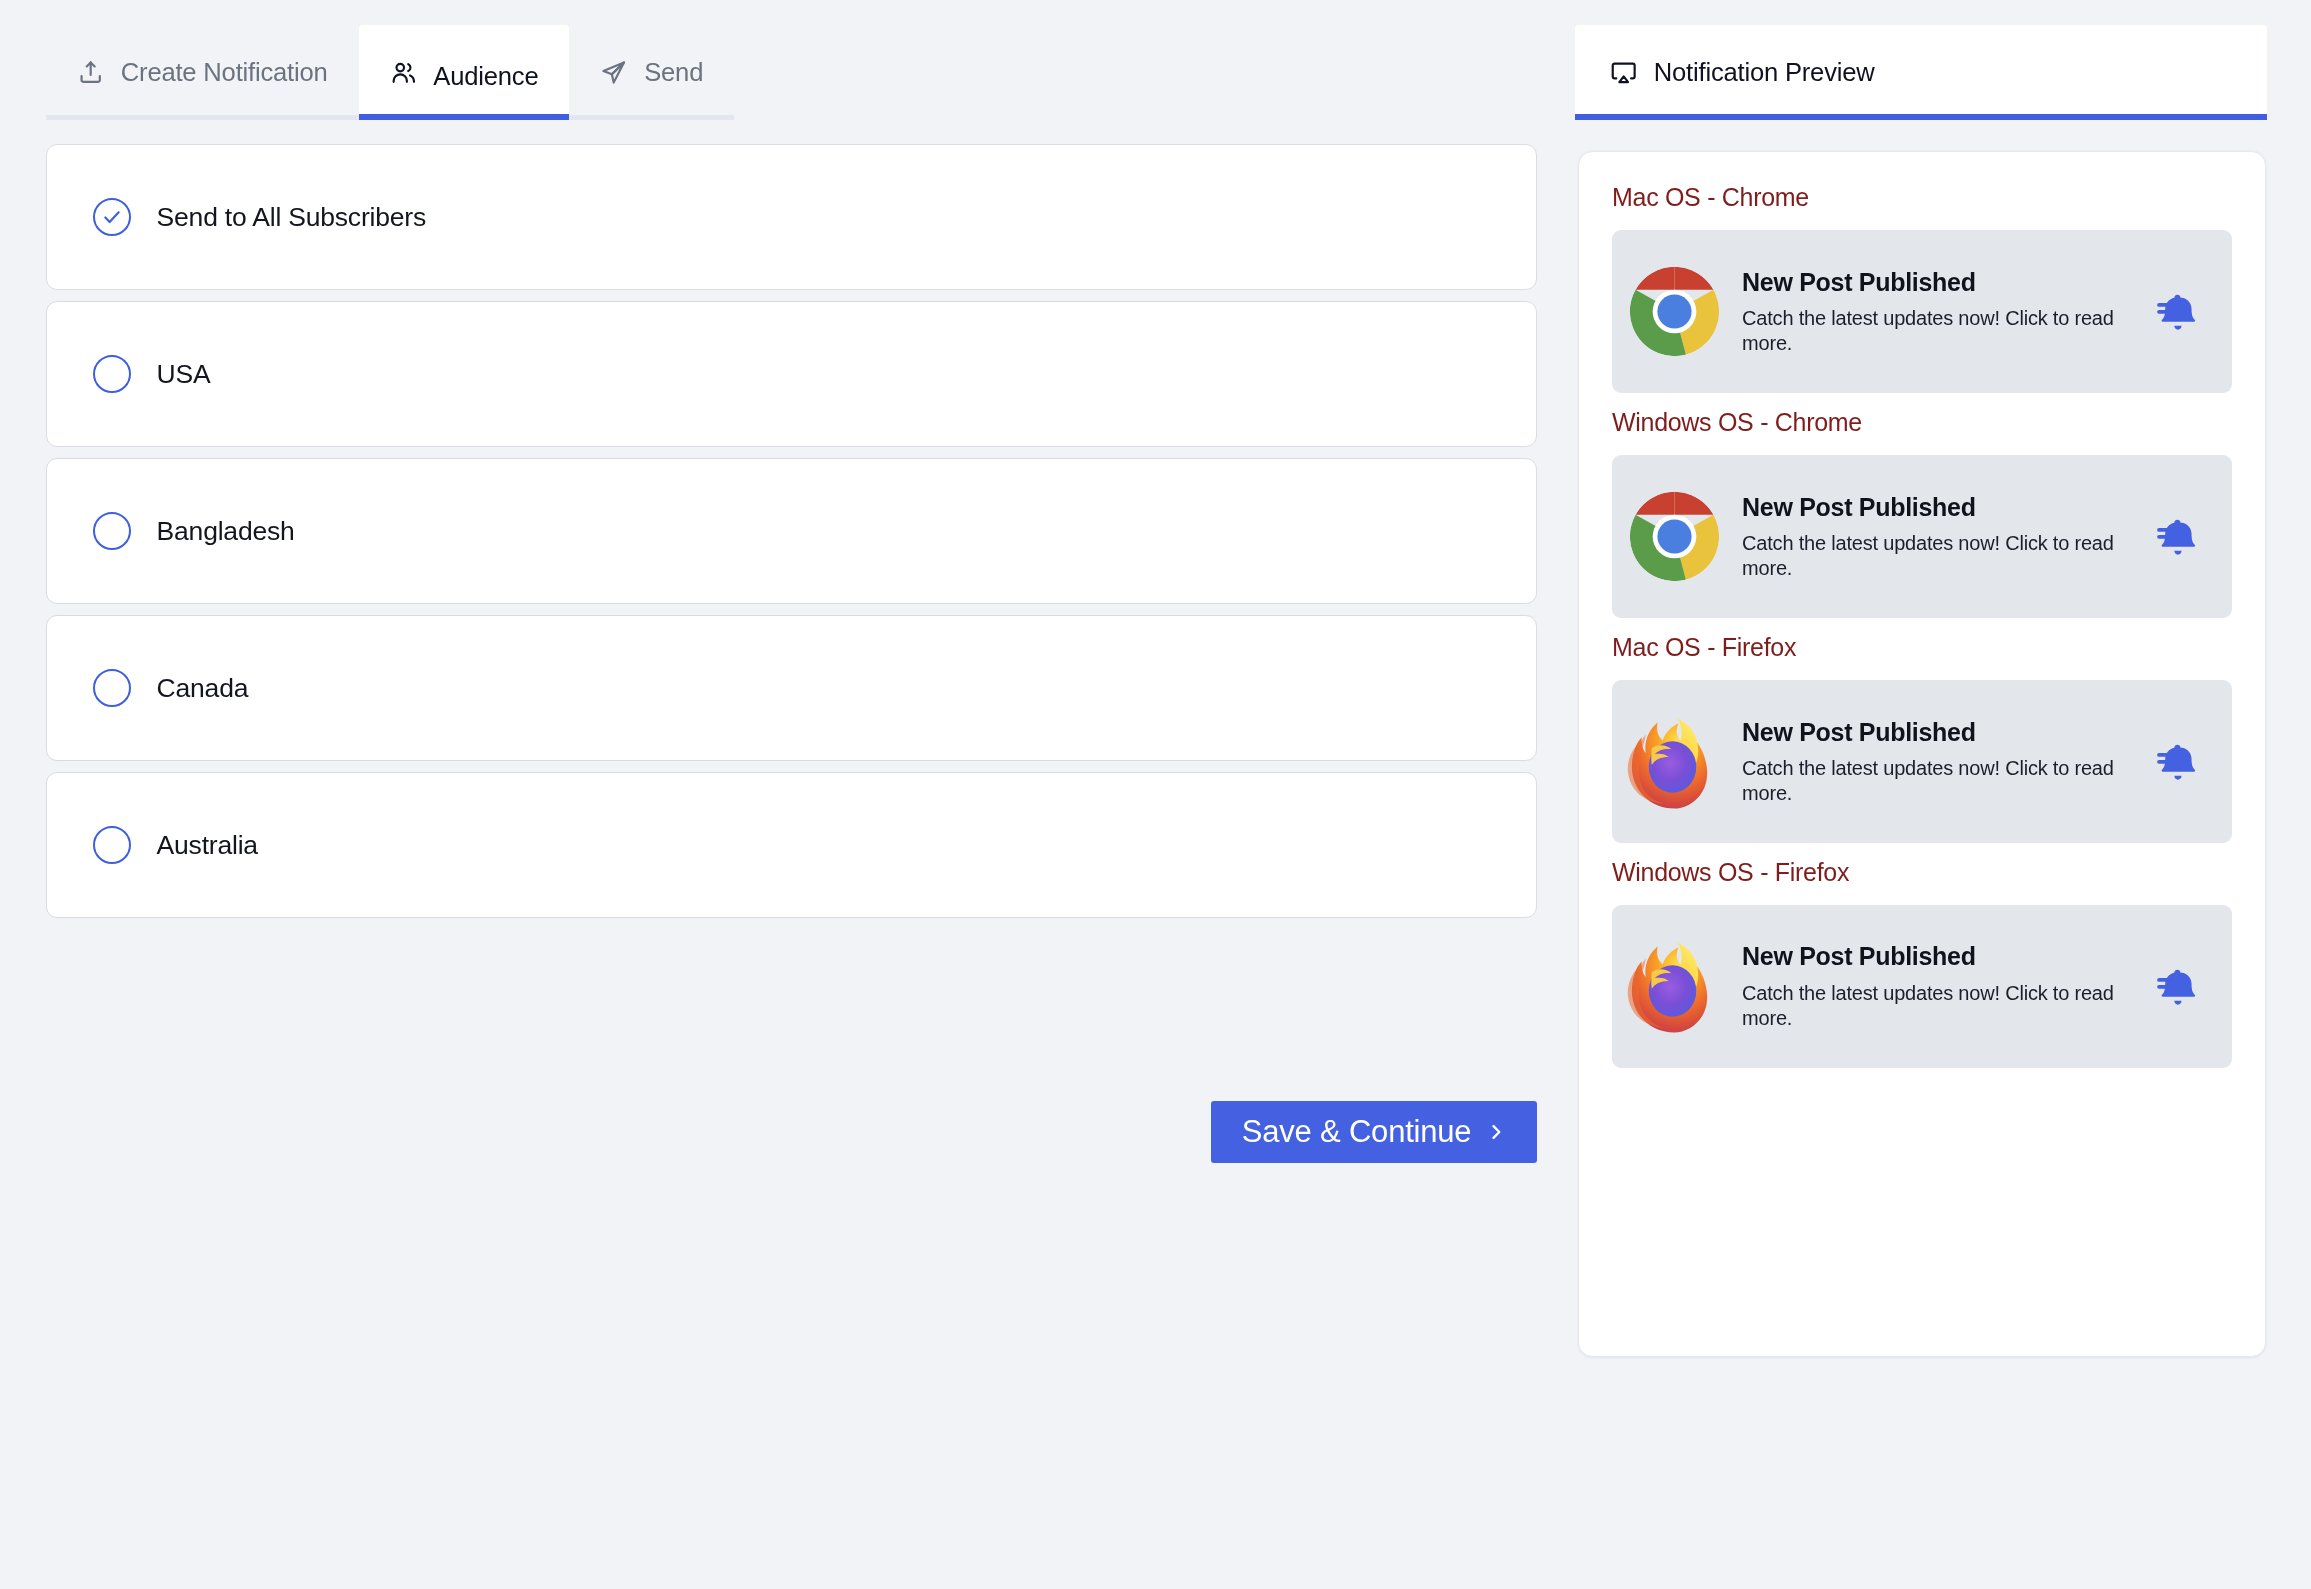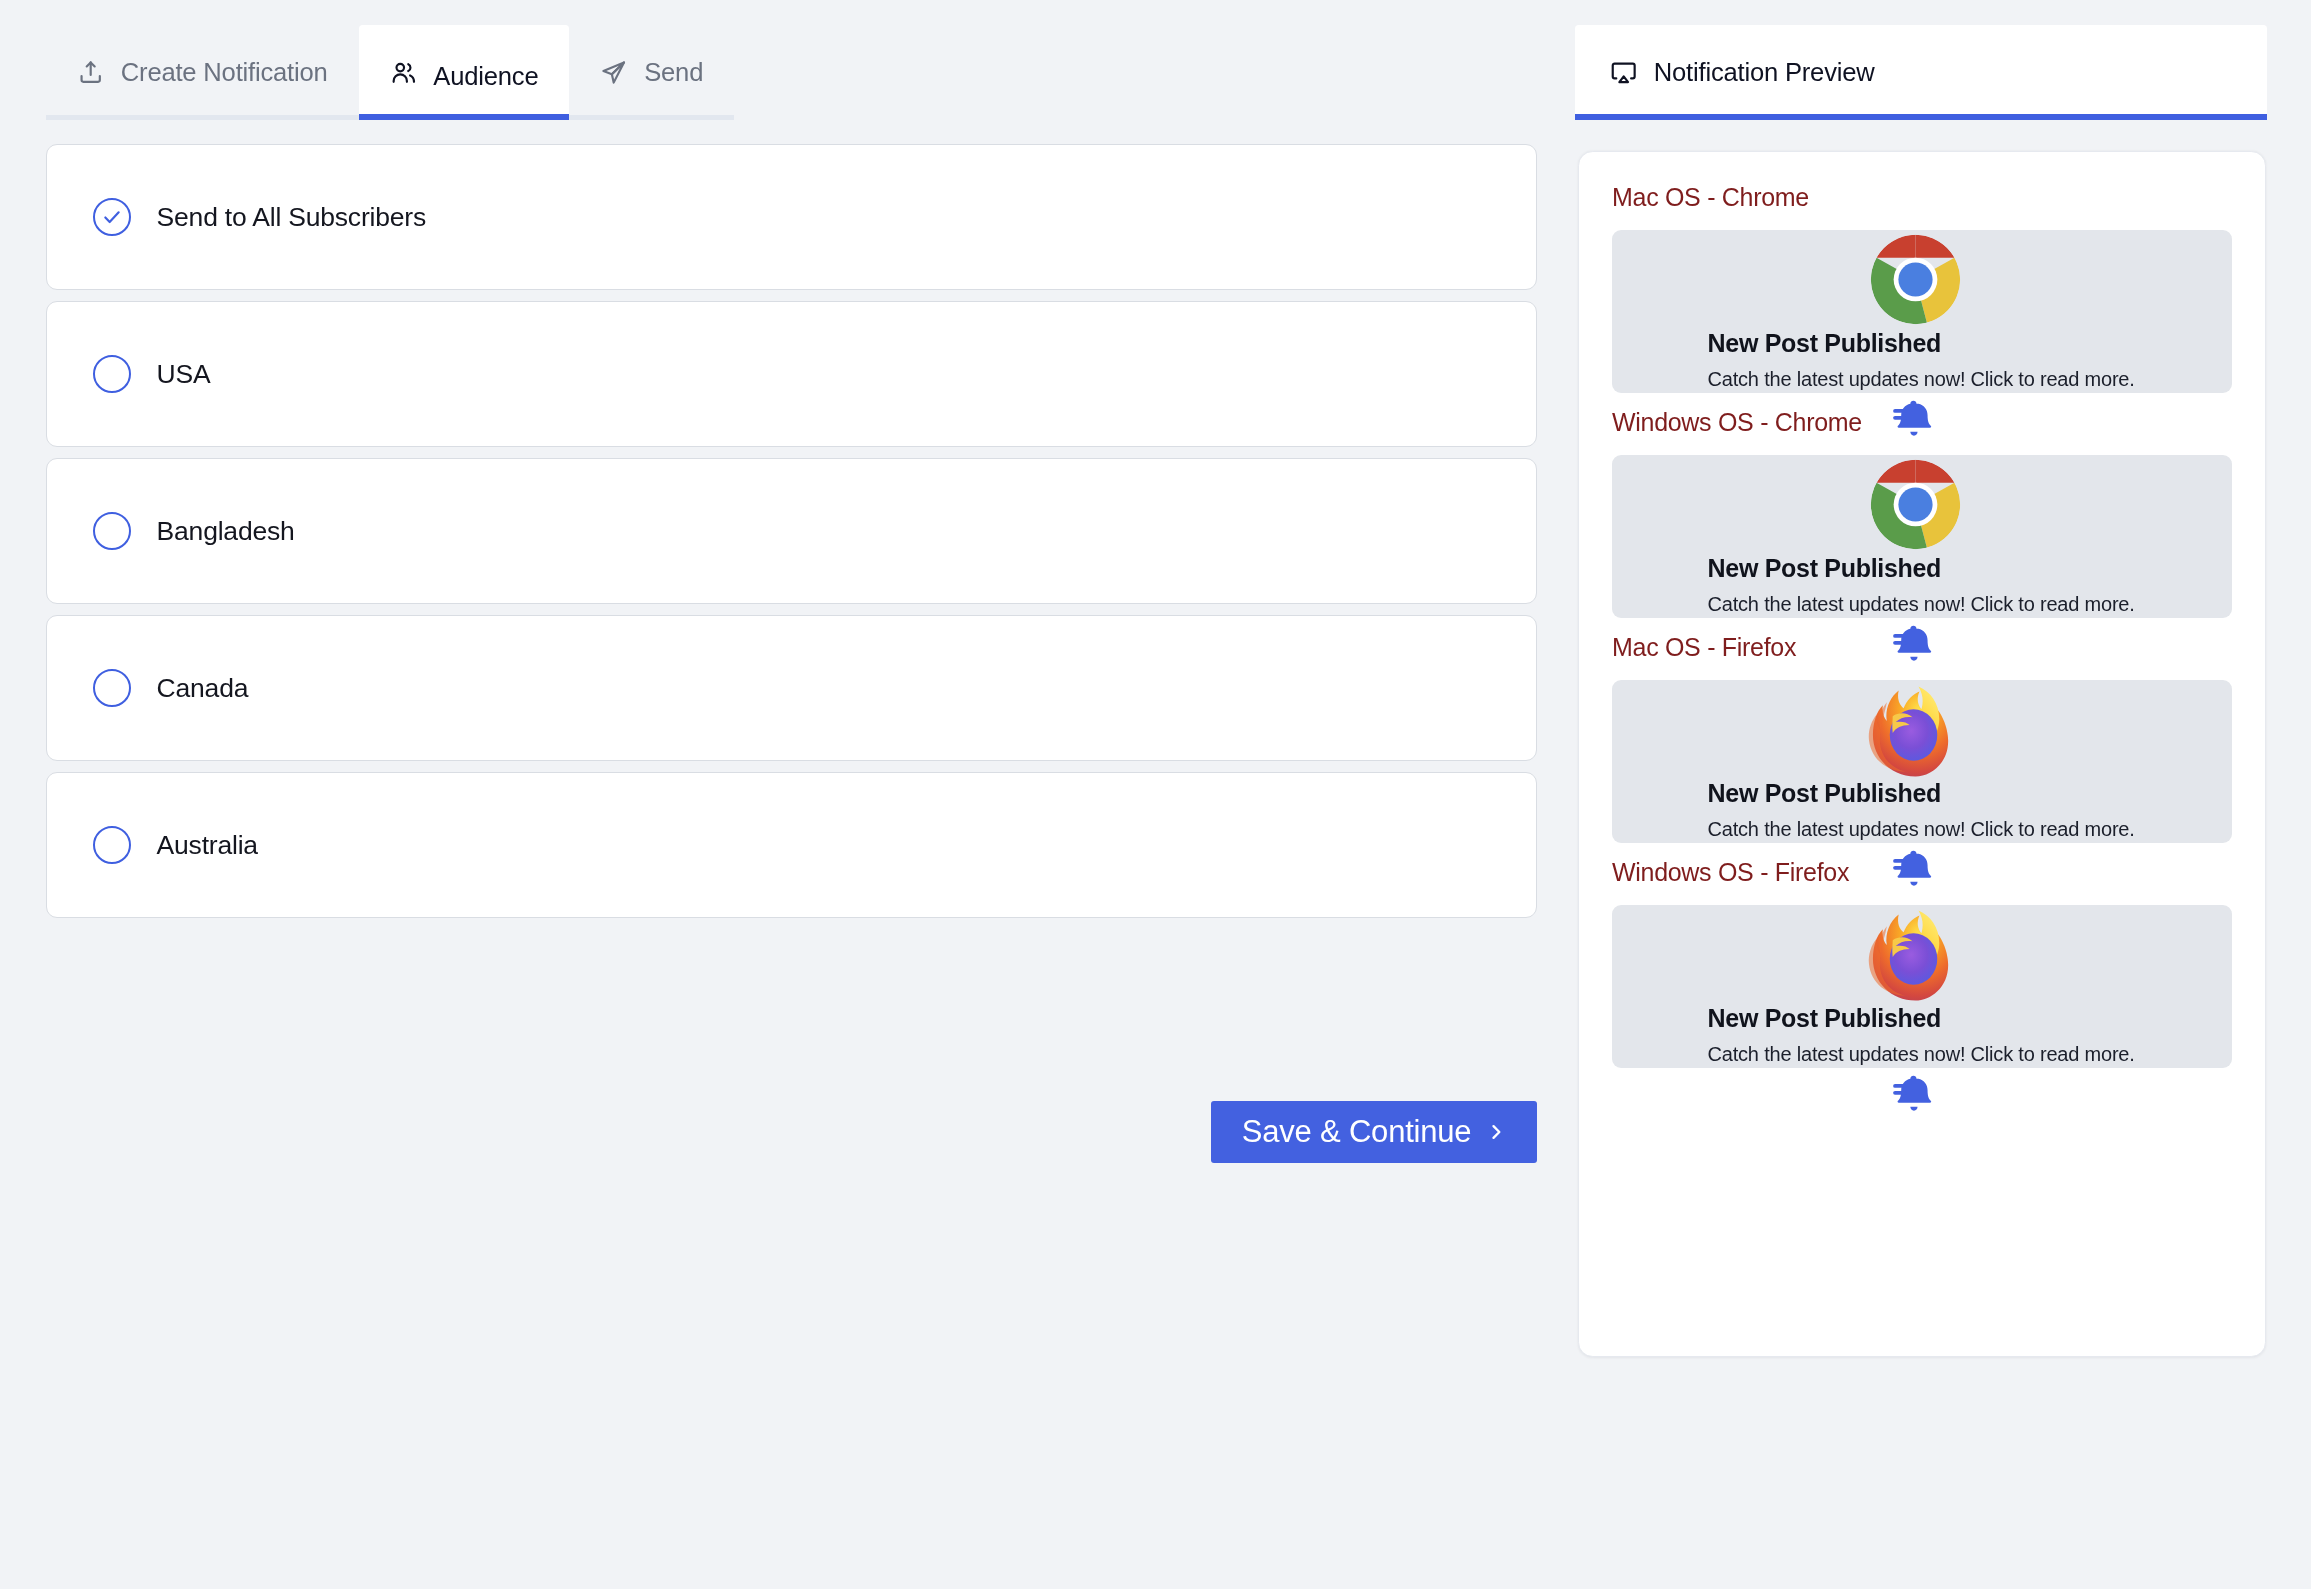--- a/index.html
+++ b/index.html
@@ -176,21 +176,20 @@
     letter-spacing: -0.3px;
     margin-bottom: 18.3px;
   }
   .notif-card {
     background: #e3e6eb;
     border-radius: 9.1px;
     height: 163px;
     display: flex;
     align-items: center;
     padding: 0 25.6px 0 5.5px;
-    flex-direction: column;
   }
   .notif-logo {
     width: 99px; height: 99px;
     flex: 0 0 auto;
     margin-left: 7.3px;
     display: flex; align-items: center; justify-content: center;
   }
   .notif-text {
     flex: 1 1 auto;
     margin-left: 18.3px;

